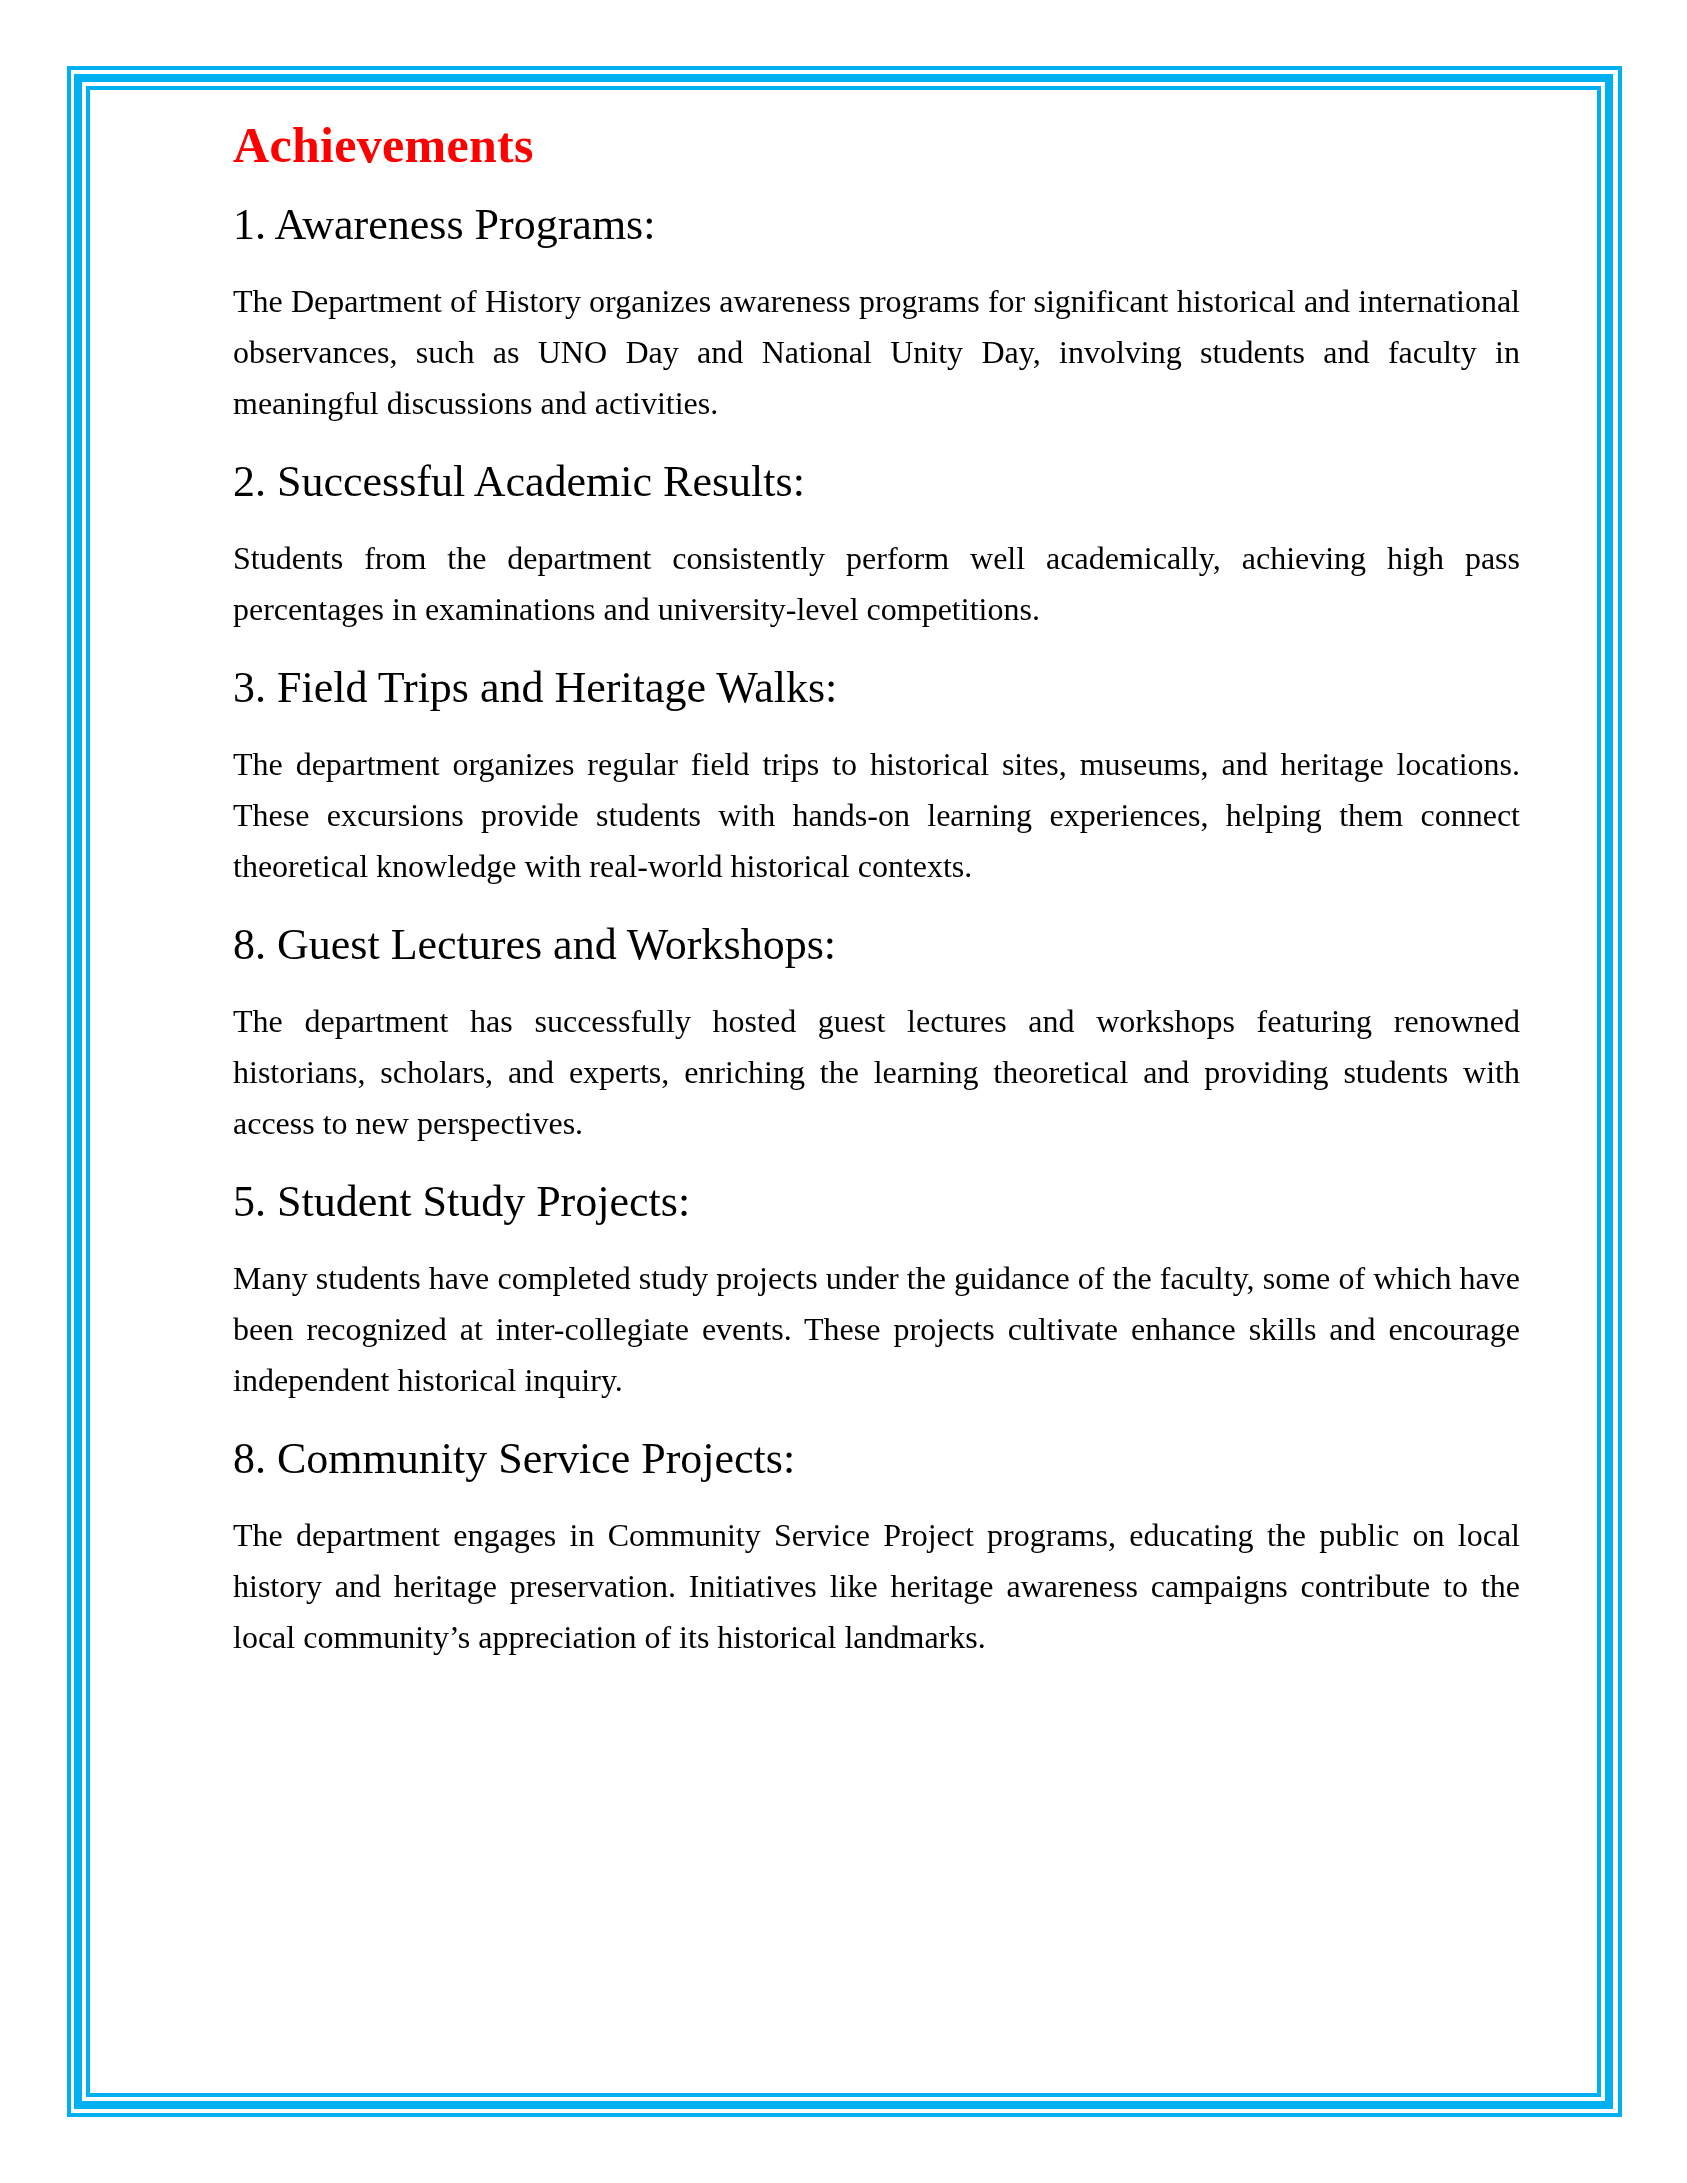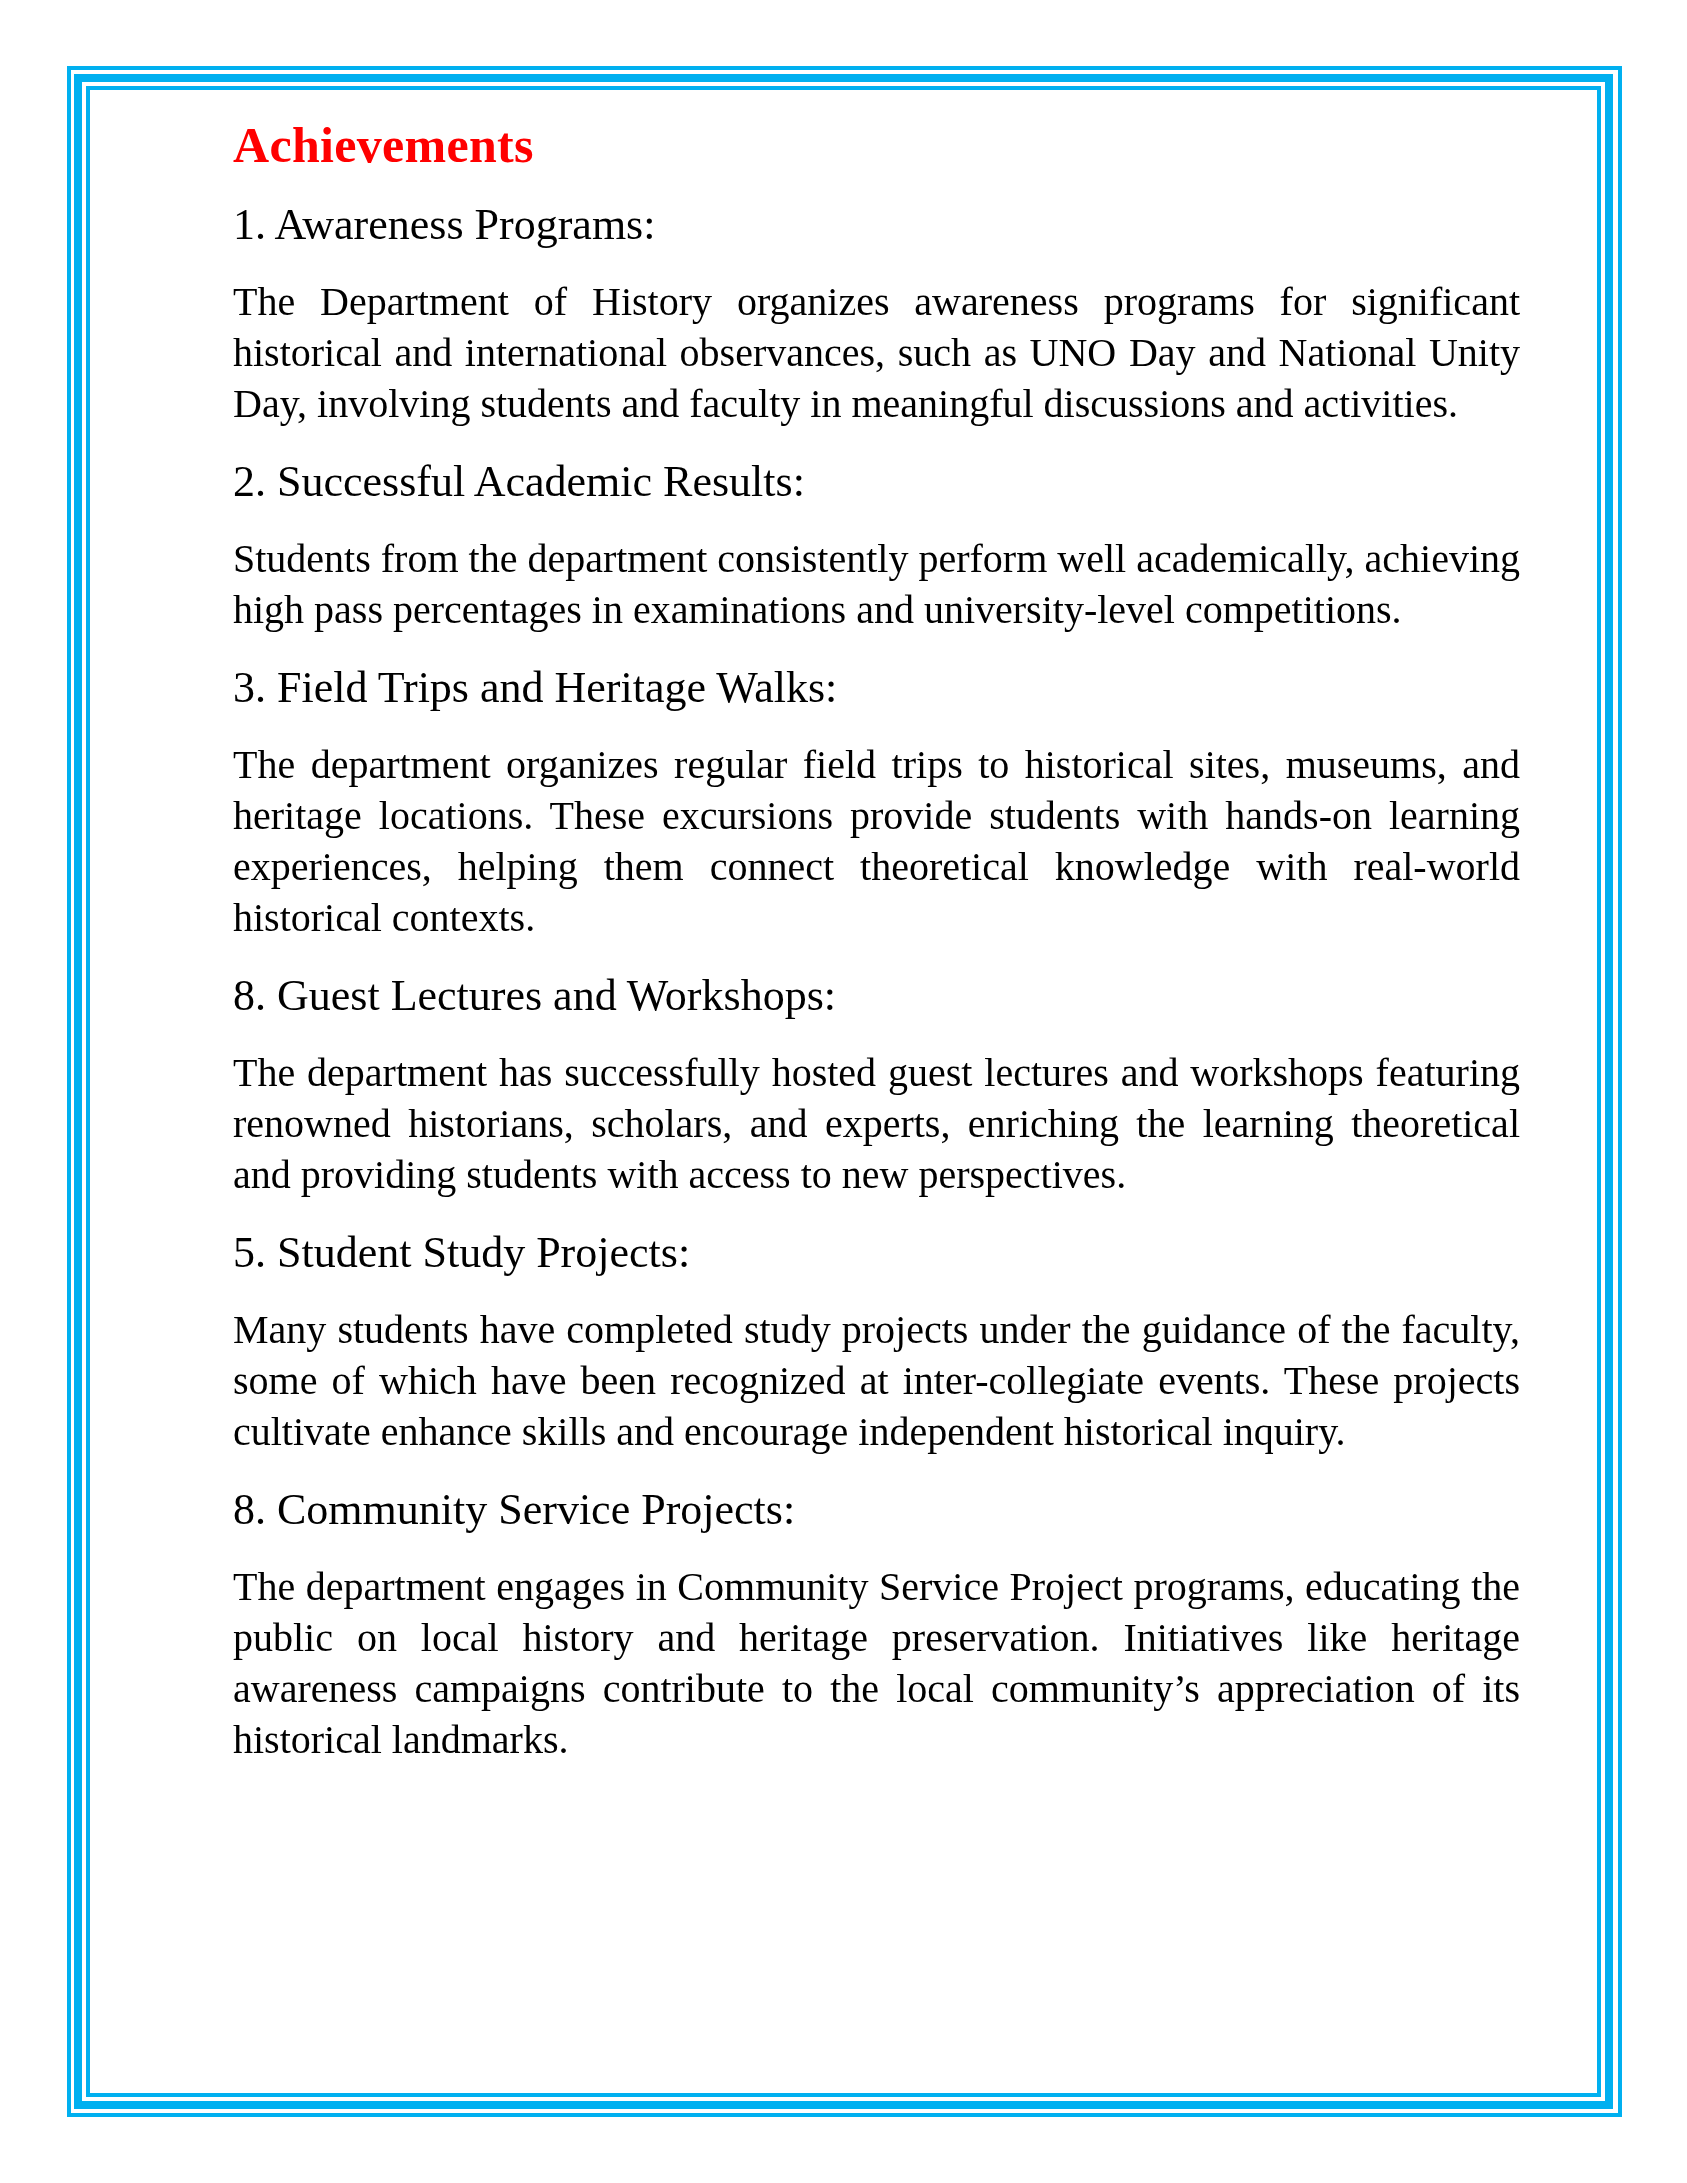--- a/index.html
+++ b/index.html
@@ -53,21 +53,21 @@
     letter-spacing: 0.3px;
   }
   .item-heading {
     margin: 0;
     font-size: 44px;
     line-height: 51px;
     font-weight: normal;
   }
   .item-body {
     margin: 0;
-    font-size: 40px;
+    font-size: 32px;
     line-height: 51px;
     text-align: justify;
   }
   .title-gap { height: 24.5px; }
   .para-gap { height: 26.5px; }
   .section { margin: 0; }
 </style>
 </head>
 <body>
 

